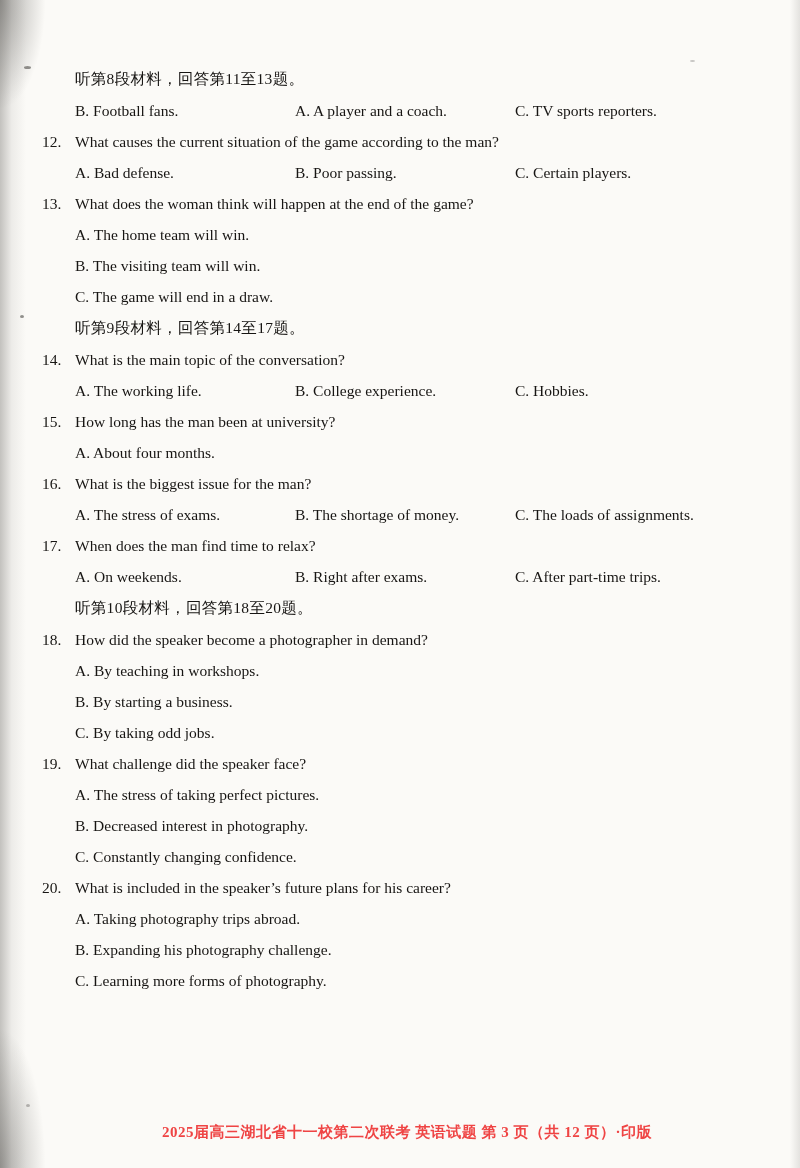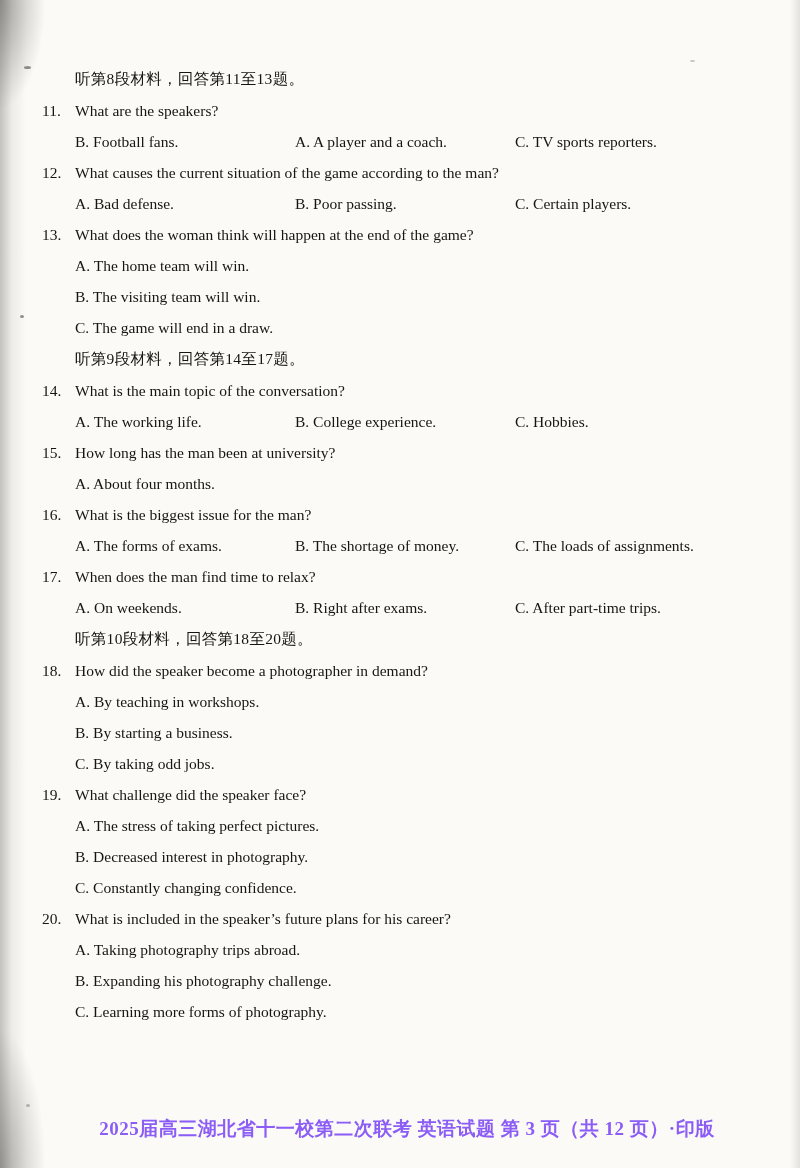--- a/index.html
+++ b/index.html
@@ -60,45 +60,41 @@
     padding-left:33px;
     margin:0 0 10px 0;
   }
   .options-stack{padding-left:33px;margin:0 0 10px 0;}
   .options-stack .option{margin:0 0 10px 0;}
   .options-stack .option:last-child{margin-bottom:0;}
 
   .footer{
     position:absolute;left:14px;right:0;bottom:26px;
     text-align:center;
-    font-size:19px;
+    font-size:15px;
     font-weight:bold;
     letter-spacing:.5px;
-    color:#8b5cf6;
+    color:#ef4444;
   }
 </style>
 </head>
 <body>
 
 <div class="page">
   <div class="scan-left"></div>
   <div class="scan-corner-tl"></div>
   <div class="scan-corner-bl"></div>
   <div class="scan-right"></div>
   <div class="speck s1"></div>
   <div class="speck s2"></div>
   <div class="speck s3"></div>
   <div class="speck s4"></div>
 
   <main class="content" id="content">
       <div class="instruction">听第8段材料，回答第11至13题。</div>
-      <div class="question-line">
-        <span class="qnum">11.</span>
-        <span class="qtext">What are the speakers?</span>
-      </div>
       <div class="options-row">
         <div class="option">B. Football fans.</div>
         <div class="option">A. A player and a coach.</div>
         <div class="option">C. TV sports reporters.</div>
       </div>
       <div class="question-line">
         <span class="qnum">12.</span>
         <span class="qtext">What causes the current situation of the game according to the man?</span>
       </div>
       <div class="options-row">
@@ -130,21 +126,21 @@
         <span class="qtext">How long has the man been at university?</span>
       </div>
       <div class="options-row">
         <div class="option">A. About four months.</div>
       </div>
       <div class="question-line">
         <span class="qnum">16.</span>
         <span class="qtext">What is the biggest issue for the man?</span>
       </div>
       <div class="options-row">
-        <div class="option">A. The forms of exams.</div>
+        <div class="option">A. The stress of exams.</div>
         <div class="option">B. The shortage of money.</div>
         <div class="option">C. The loads of assignments.</div>
       </div>
       <div class="question-line">
         <span class="qnum">17.</span>
         <span class="qtext">When does the man find time to relax?</span>
       </div>
       <div class="options-row">
         <div class="option">A. On weekends.</div>
         <div class="option">B. Right after exams.</div>

